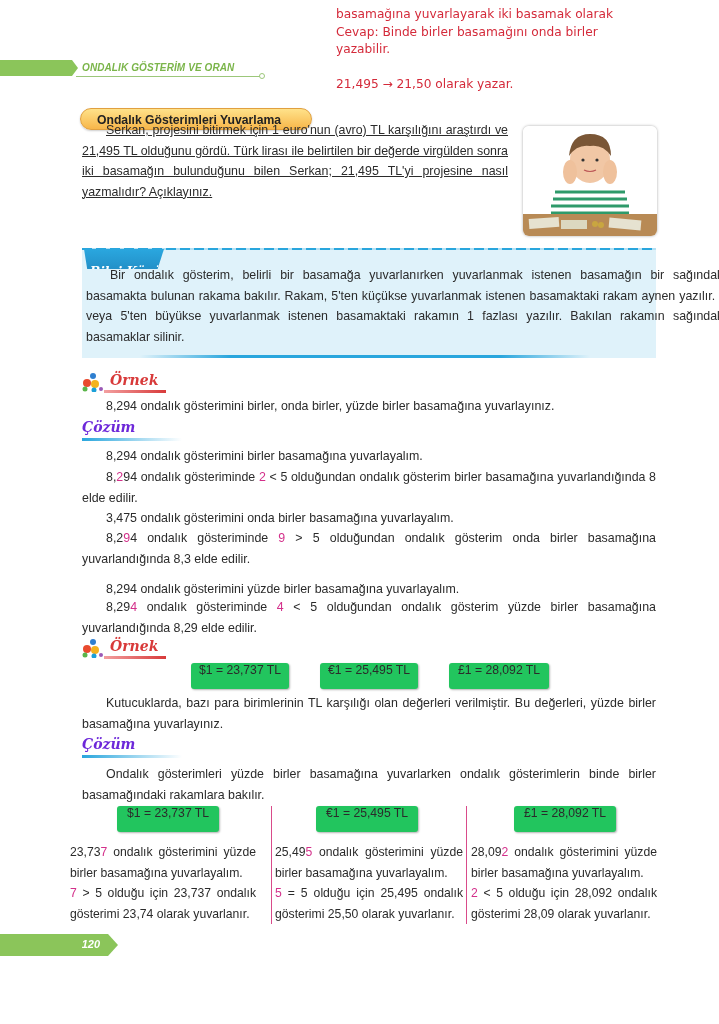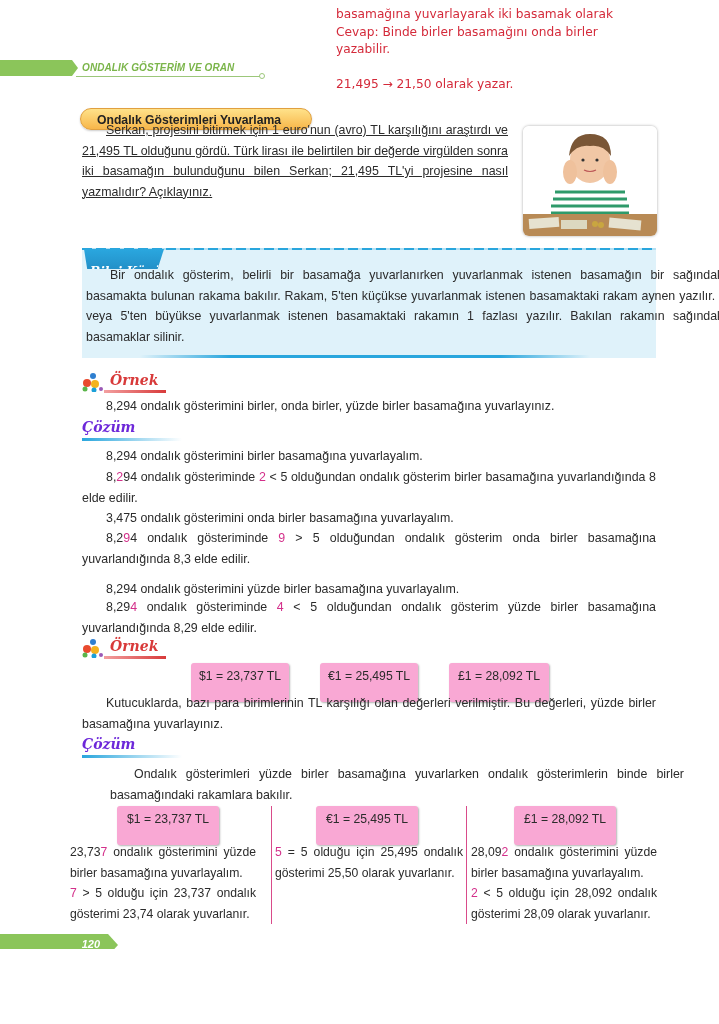--- a/index.html
+++ b/index.html
@@ -30,26 +30,26 @@
   .ornek { position: absolute; left: 82px; height: 22px; }
   .ornek-label { position: absolute; left: 28px; top: 0; font-family: "DejaVu Serif", serif; font-style: italic; font-weight: bold; color: #d83a3a; font-size: 14px; }
   .ornek-bar { position: absolute; left: 22px; top: 18px; width: 62px; height: 3px; background: linear-gradient(90deg, #f3a0a0, #d83a3a); }
 
   .cozum-label { position: absolute; left: 82px; font-family: "DejaVu Serif", serif; font-style: italic; font-weight: bold; color: #6d28d9; font-size: 14px; }
   .cozum-bar { position: absolute; left: 82px; width: 100px; height: 3px; background: linear-gradient(90deg, #29a6dd, rgba(41,166,221,0)); }
 
   .p { position: absolute; left: 82px; width: 574px; line-height: 20.5px; text-align: justify; }
   .hl { color: #d32f8a; }
 
-  .money-box { position: absolute; height: 39px; background: #f9a8d4; border-radius: 3px; box-shadow: 1px 1px 2px rgba(0,0,0,0.3); font-size: 12.2px; text-align: center; padding-top: 6px; }
+  .money-box { position: absolute; height: 26px; background: #22c55e; border-radius: 3px; box-shadow: 1px 1px 2px rgba(0,0,0,0.3); font-size: 12.2px; text-align: center; }
 
   .col { position: absolute; width: 184px; line-height: 20.5px; font-size: 12.2px; }
   .col-divider { position: absolute; top: 806px; width: 1px; height: 118px; background: #d94b8a; }
 
-  .page-band { position: absolute; left: 0; top: 934px; width: 118px; height: 15px; background: #8bc55a; clip-path: polygon(0 0, 108px 0, 118px 11px, 108px 22px, 0 22px); color: #fff; font-weight: bold; font-style: italic; font-size: 11px; text-align: right; padding: 4px 18px 0 0; }
+  .page-band { position: absolute; left: 0; top: 934px; width: 118px; height: 22px; background: #8bc55a; clip-path: polygon(0 0, 108px 0, 118px 11px, 108px 22px, 0 22px); color: #fff; font-weight: bold; font-style: italic; font-size: 11px; text-align: right; padding: 4px 18px 0 0; }
 </style>
 </head>
 <body>
 
 <div class="answer">
   <div>basamağına yuvarlayarak iki basamak olarak</div>
   <div>Cevap: Binde birler basamağını onda birler</div>
   <div>yazabilir.</div>
   <div class="gap"></div>
   <div>21,495 → 21,50 olarak yazar.</div>
@@ -135,34 +135,35 @@
 
 <div class="money-box" style="left:191px; top:663px; width:98px;">$1 = 23,737 TL</div>
 <div class="money-box" style="left:320px; top:663px; width:98px;">€1 = 25,495 TL</div>
 <div class="money-box" style="left:449px; top:663px; width:100px;">£1 = 28,092 TL</div>
 
 <div class="p indent" style="top:693px;">Kutucuklarda, bazı para birimlerinin TL karşılığı olan değerleri verilmiştir. Bu değerleri, yüzde birler basamağına yuvarlayınız.</div>
 
 <div class="cozum-label" style="top:736px;">Çözüm</div>
 <div class="cozum-bar" style="top:755px;"></div>
 
-<div class="p indent" style="top:764px;margin-left:28px;">Ondalık gösterimleri yüzde birler basamağına yuvarlarken ondalık gösterimlerin binde birler basamağındaki rakamlara bakılır.</div>
+<div class="p indent" style="top:764px;">Ondalık gösterimleri yüzde birler basamağına yuvarlarken ondalık gösterimlerin binde birler basamağındaki rakamlara bakılır.</div>
 
 <div class="money-box" style="left:117px; top:806px; width:102px;">$1 = 23,737 TL</div>
 <div class="money-box" style="left:316px; top:806px; width:102px;">€1 = 25,495 TL</div>
 <div class="money-box" style="left:514px; top:806px; width:102px;">£1 = 28,092 TL</div>
 
 <div class="col-divider" style="left:271px;"></div>
 <div class="col-divider" style="left:466px;"></div>
 
 <div class="col" style="left:70px; top:842px; width:186px; text-align:justify;">
   <div><span>23,73</span><span class="hl">7</span><span> ondalık gösterimini yüzde birler basamağına yuvarlayalım.</span></div>
   <div style="margin-top:0;"><span class="hl">7</span><span> &gt; 5 olduğu için 23,737 ondalık gösterimi 23,74 olarak yuvarlanır.</span></div>
 </div>
 <div class="col" style="left:275px; top:842px; width:188px; text-align:justify;">
+  <div><span>25,49</span><span class="hl">5</span><span> ondalık gösterimini yüzde birler basamağına yuvarlayalım.</span></div>
   <div><span class="hl">5</span><span> = 5 olduğu için 25,495 ondalık gösterimi 25,50 olarak yuvarlanır.</span></div>
 </div>
 <div class="col" style="left:471px; top:842px; width:186px; text-align:justify;">
   <div><span>28,09</span><span class="hl">2</span><span> ondalık gösterimini yüzde birler basamağına yuvarlayalım.</span></div>
   <div><span class="hl">2</span><span> &lt; 5 olduğu için 28,092 ondalık gösterimi 28,09 olarak yuvarlanır.</span></div>
 </div>
 
 <div class="page-band">120</div>
 
 </body></html>

